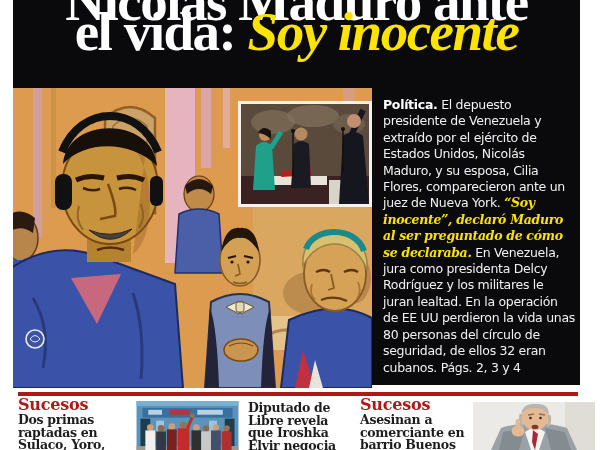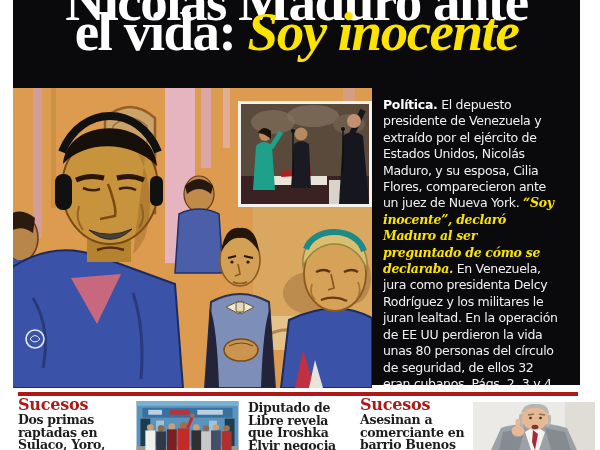--- a/index.html
+++ b/index.html
@@ -9,21 +9,21 @@
   
   .headline-band{position:absolute;left:13px;top:0;width:567px;height:88px;background:#0a0a0c;overflow:hidden;text-align:center;}
   .headline{margin-top:-27px;font-family:"Liberation Serif",serif;font-weight:900;font-size:55px;line-height:57px;color:#ffffff;letter-spacing:-1.5px;white-space:nowrap;}
   .headline .hl-yellow{color:#FCE400;font-style:italic;}
 
   
   .sketch-wrap{position:absolute;left:13px;top:88px;width:359px;height:300px;background:#dd9b50;overflow:hidden;}
   .sketch-wrap svg{display:block;}
 
   
-  .lead-panel{position:absolute;left:372px;top:88px;width:208px;height:297px;background:#0a0a0c;box-sizing:border-box;padding:9px 21px 0 11px;}
+  .lead-panel{position:absolute;left:372px;top:88px;width:208px;height:297px;background:#0a0a0c;box-sizing:border-box;padding:9px 5px 0 11px;}
   .lead-text{font-family:"DejaVu Sans",sans-serif;font-size:12.5px;line-height:16.4px;color:#f1f1f1;letter-spacing:-0.3px;}
   .lead-kicker{font-weight:700;color:#ffffff;}
   .lead-quote{color:#FCE400;font-family:"DejaVu Serif",serif;font-style:italic;font-weight:700;}
 
   
   .red-rule{position:absolute;left:18px;top:392px;width:560px;height:4px;background:#AE1917;}
 
   
   .teaser{position:absolute;top:399px;}
   .teaser-kicker{font-family:"DejaVu Serif",serif;font-weight:700;font-size:16px;line-height:12px;color:#AE1917;letter-spacing:-0.2px;}

